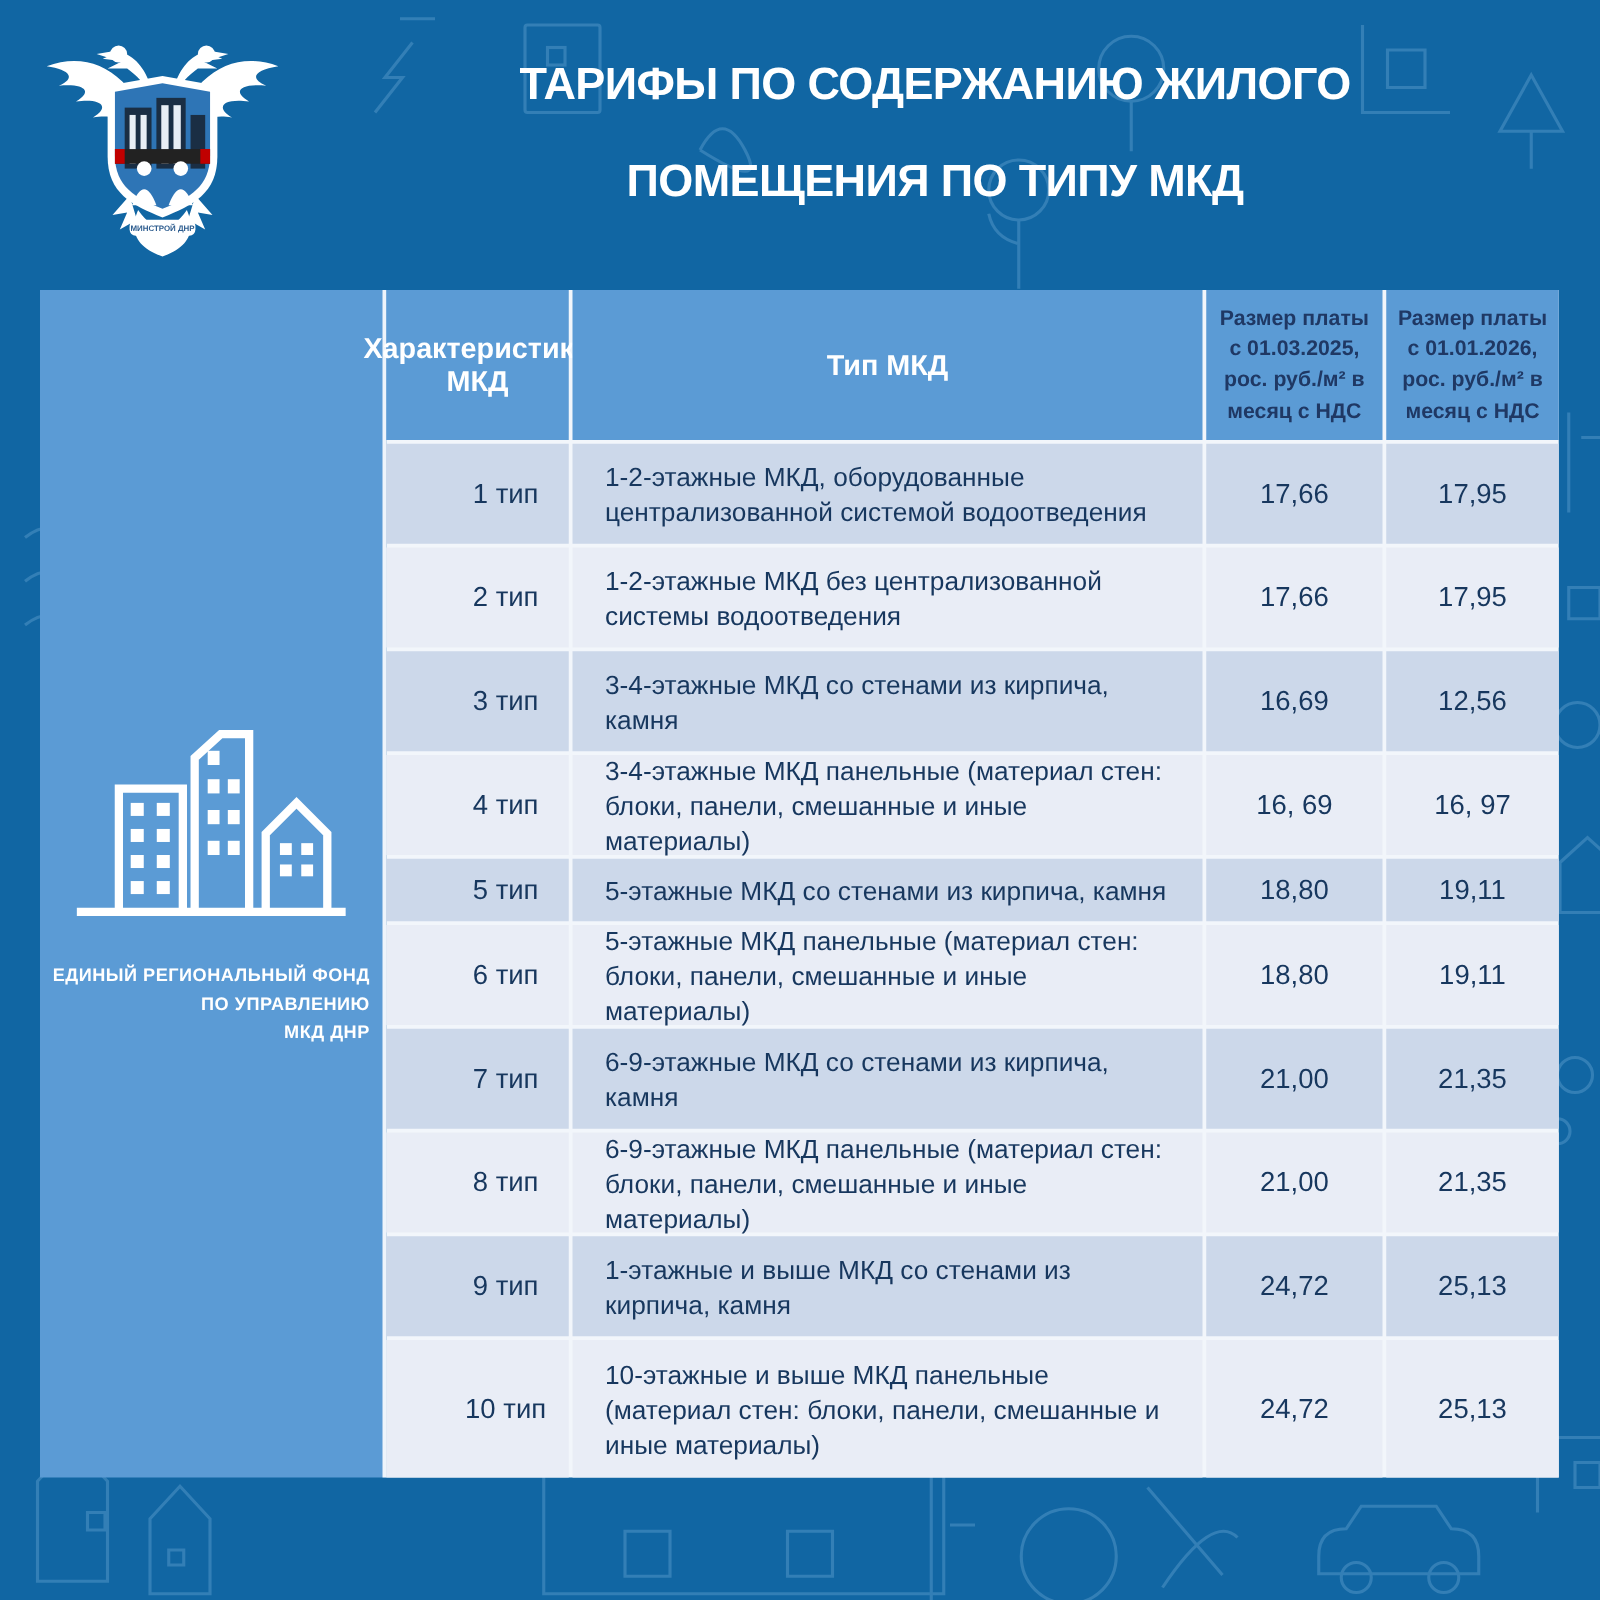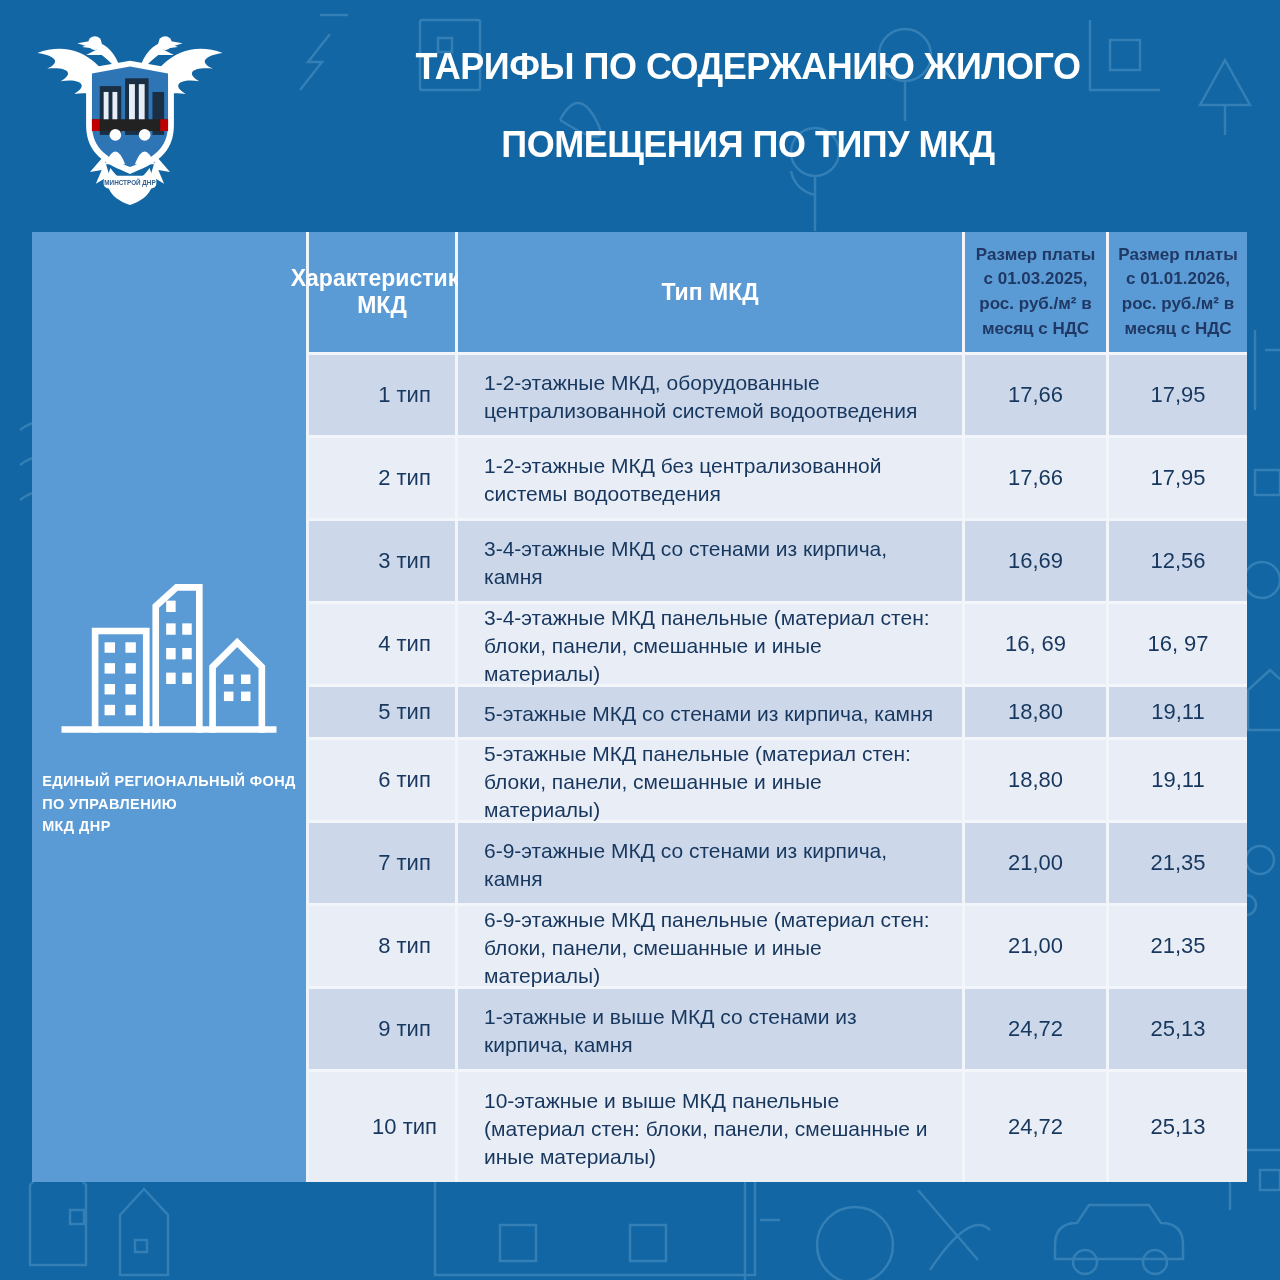--- a/index.html
+++ b/index.html
@@ -14,21 +14,21 @@
   .title-block{position:absolute; left:248px; top:14px; width:1000px; text-align:center; color:#ffffff;}
   .title-line{font-size:36px; font-weight:700; letter-spacing:-0.5px; line-height:1.38; white-space:nowrap;margin-top:28px;}
   .subtitle{font-size:46px; font-weight:400; color:#e9f3fc; margin-top:6px; line-height:1.1;}
   
   .table-wrap{position:absolute; left:32px; top:232px; width:1215px; height:950px; display:flex;}
   .side-panel{
     width:274px; background:#5b9bd5; border-right:3px solid #eef4fb;
     display:flex; flex-direction:column; align-items:center; justify-content:center;
   }
   .side-panel svg{width:230px; height:180px; margin-bottom:14px;}
-  .org-name{color:#ffffff; font-weight:700; font-size:14.5px; line-height:1.55; text-align:left; letter-spacing:.4px;}
+  .org-name{color:#ffffff; font-weight:700; font-size:14.5px; line-height:1.55; text-align:right; letter-spacing:.4px;}
   .org-name span{display:block;}
   .tbl{
     flex:1; display:grid; gap:3px; background:#f2f6fb;
     grid-template-columns:146px 1fr 141px 138px;
     grid-template-rows:120px 80px 80px 80px 80px 50px 80px 80px 80px 80px 110px;
   }
   .cell{display:flex; align-items:center; justify-content:center; text-align:center;}
   .head{background:#5b9bd5;}
   .head-light{color:#ffffff; font-weight:700; font-size:23px;}
   .head-dark{color:#1f3864; font-weight:700; font-size:17px; line-height:1.45; padding:0 6px;}

